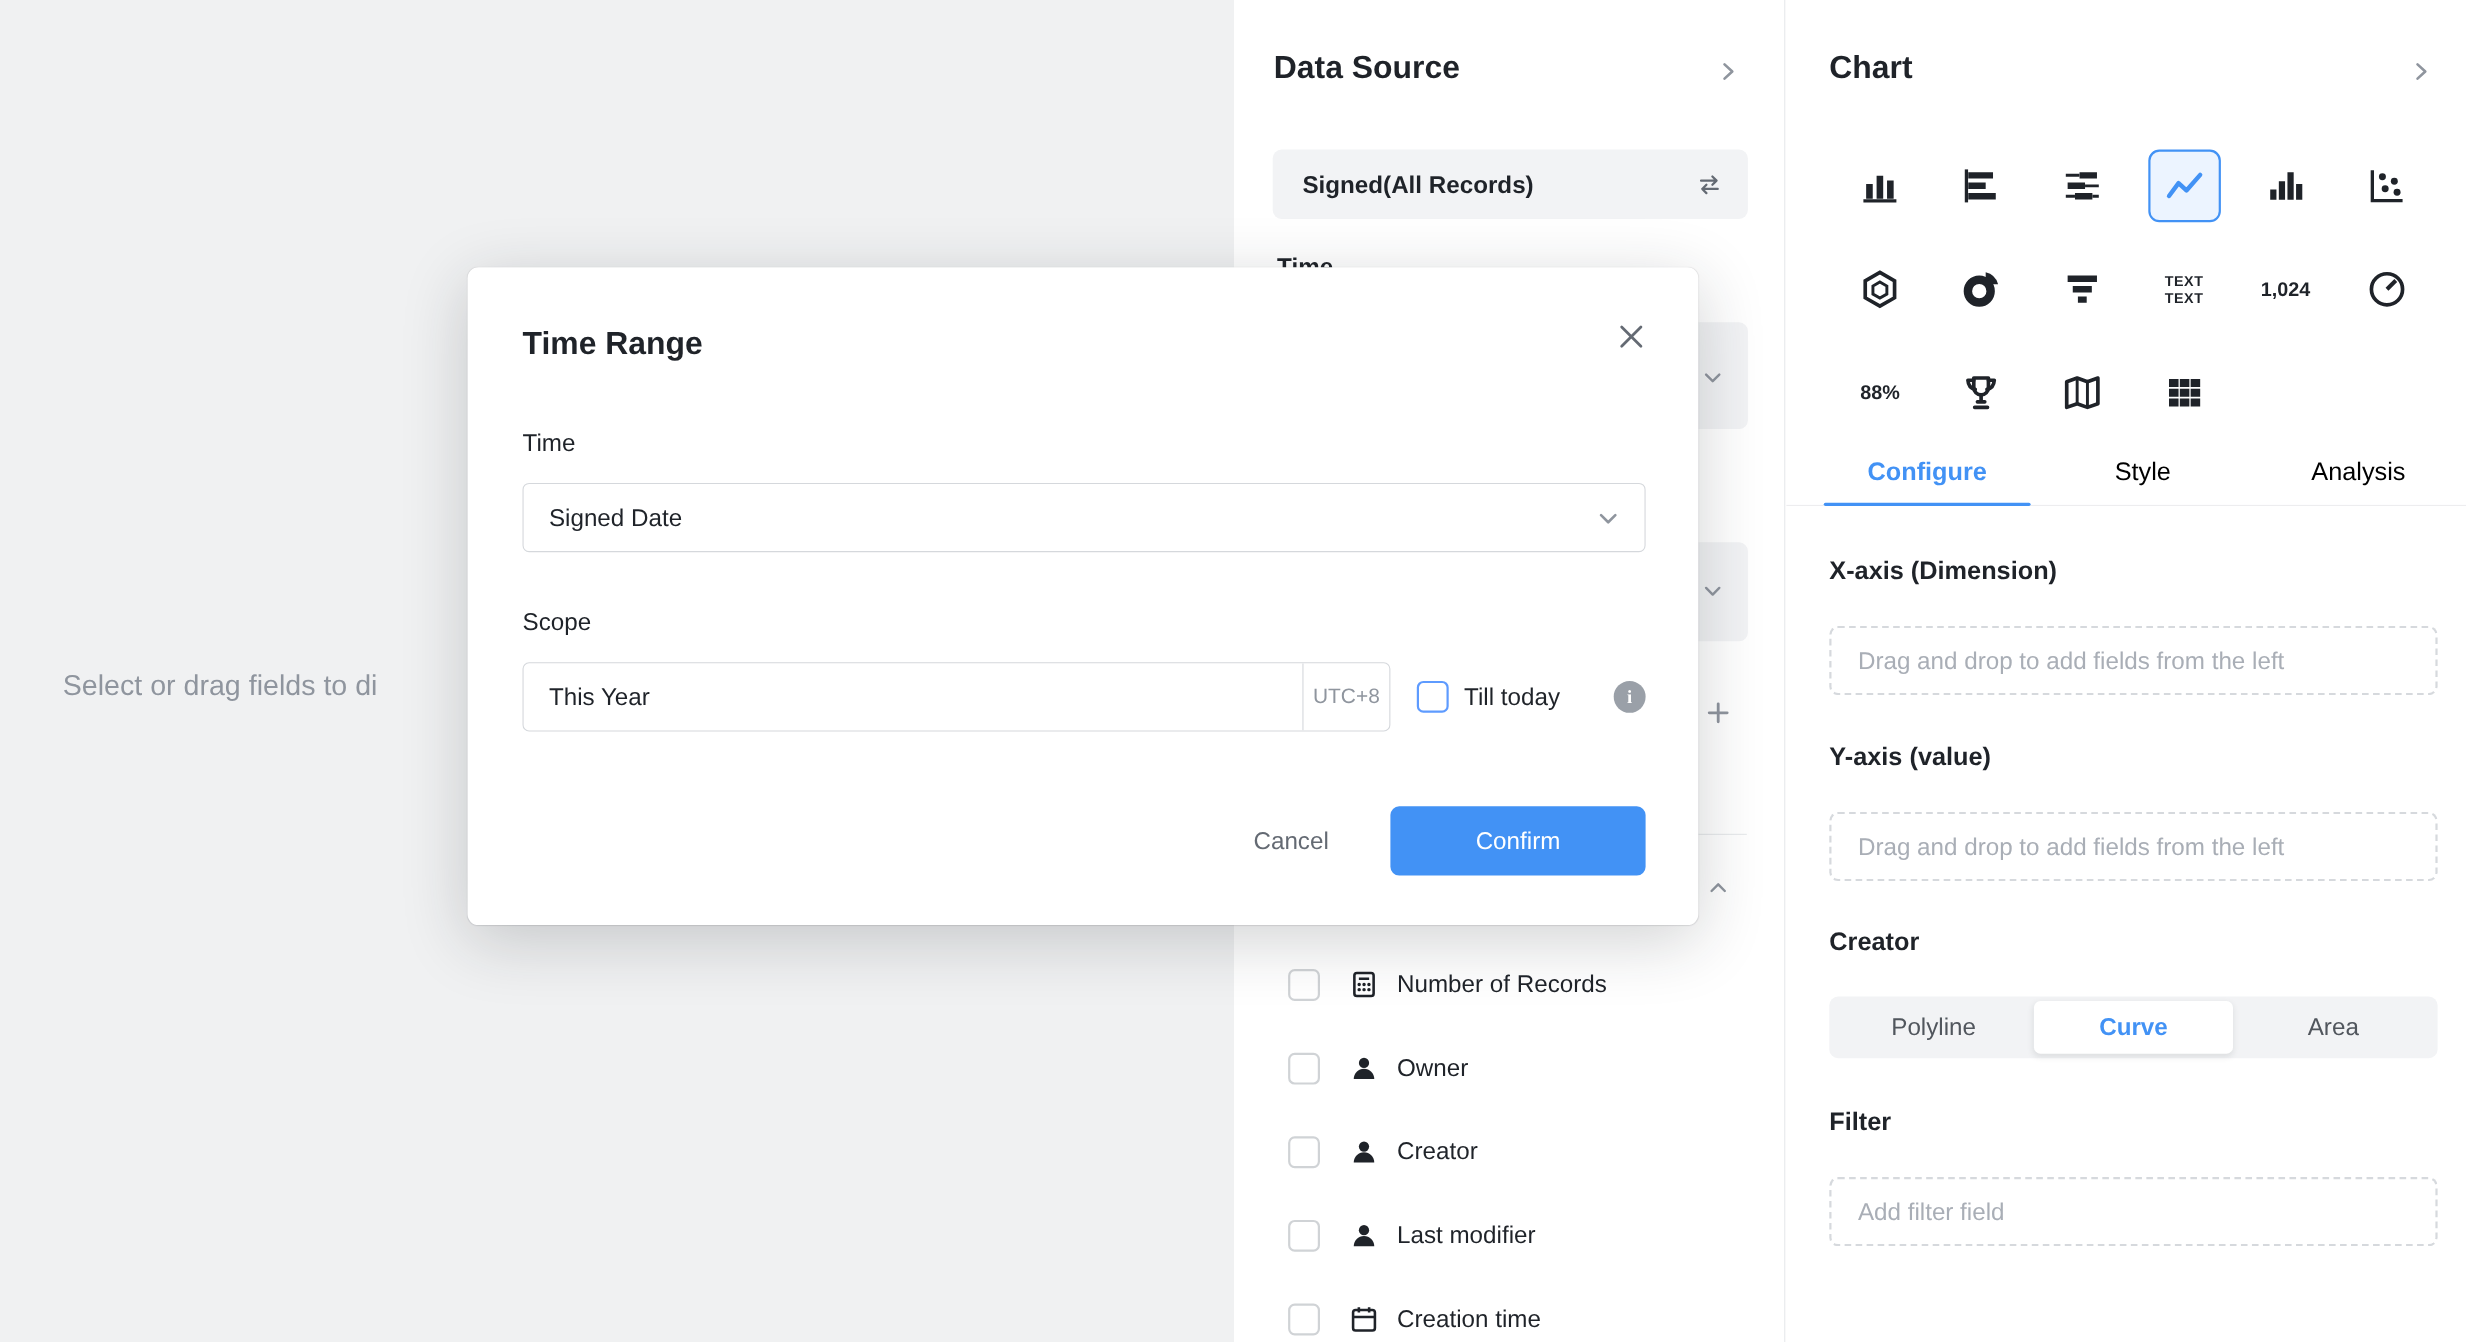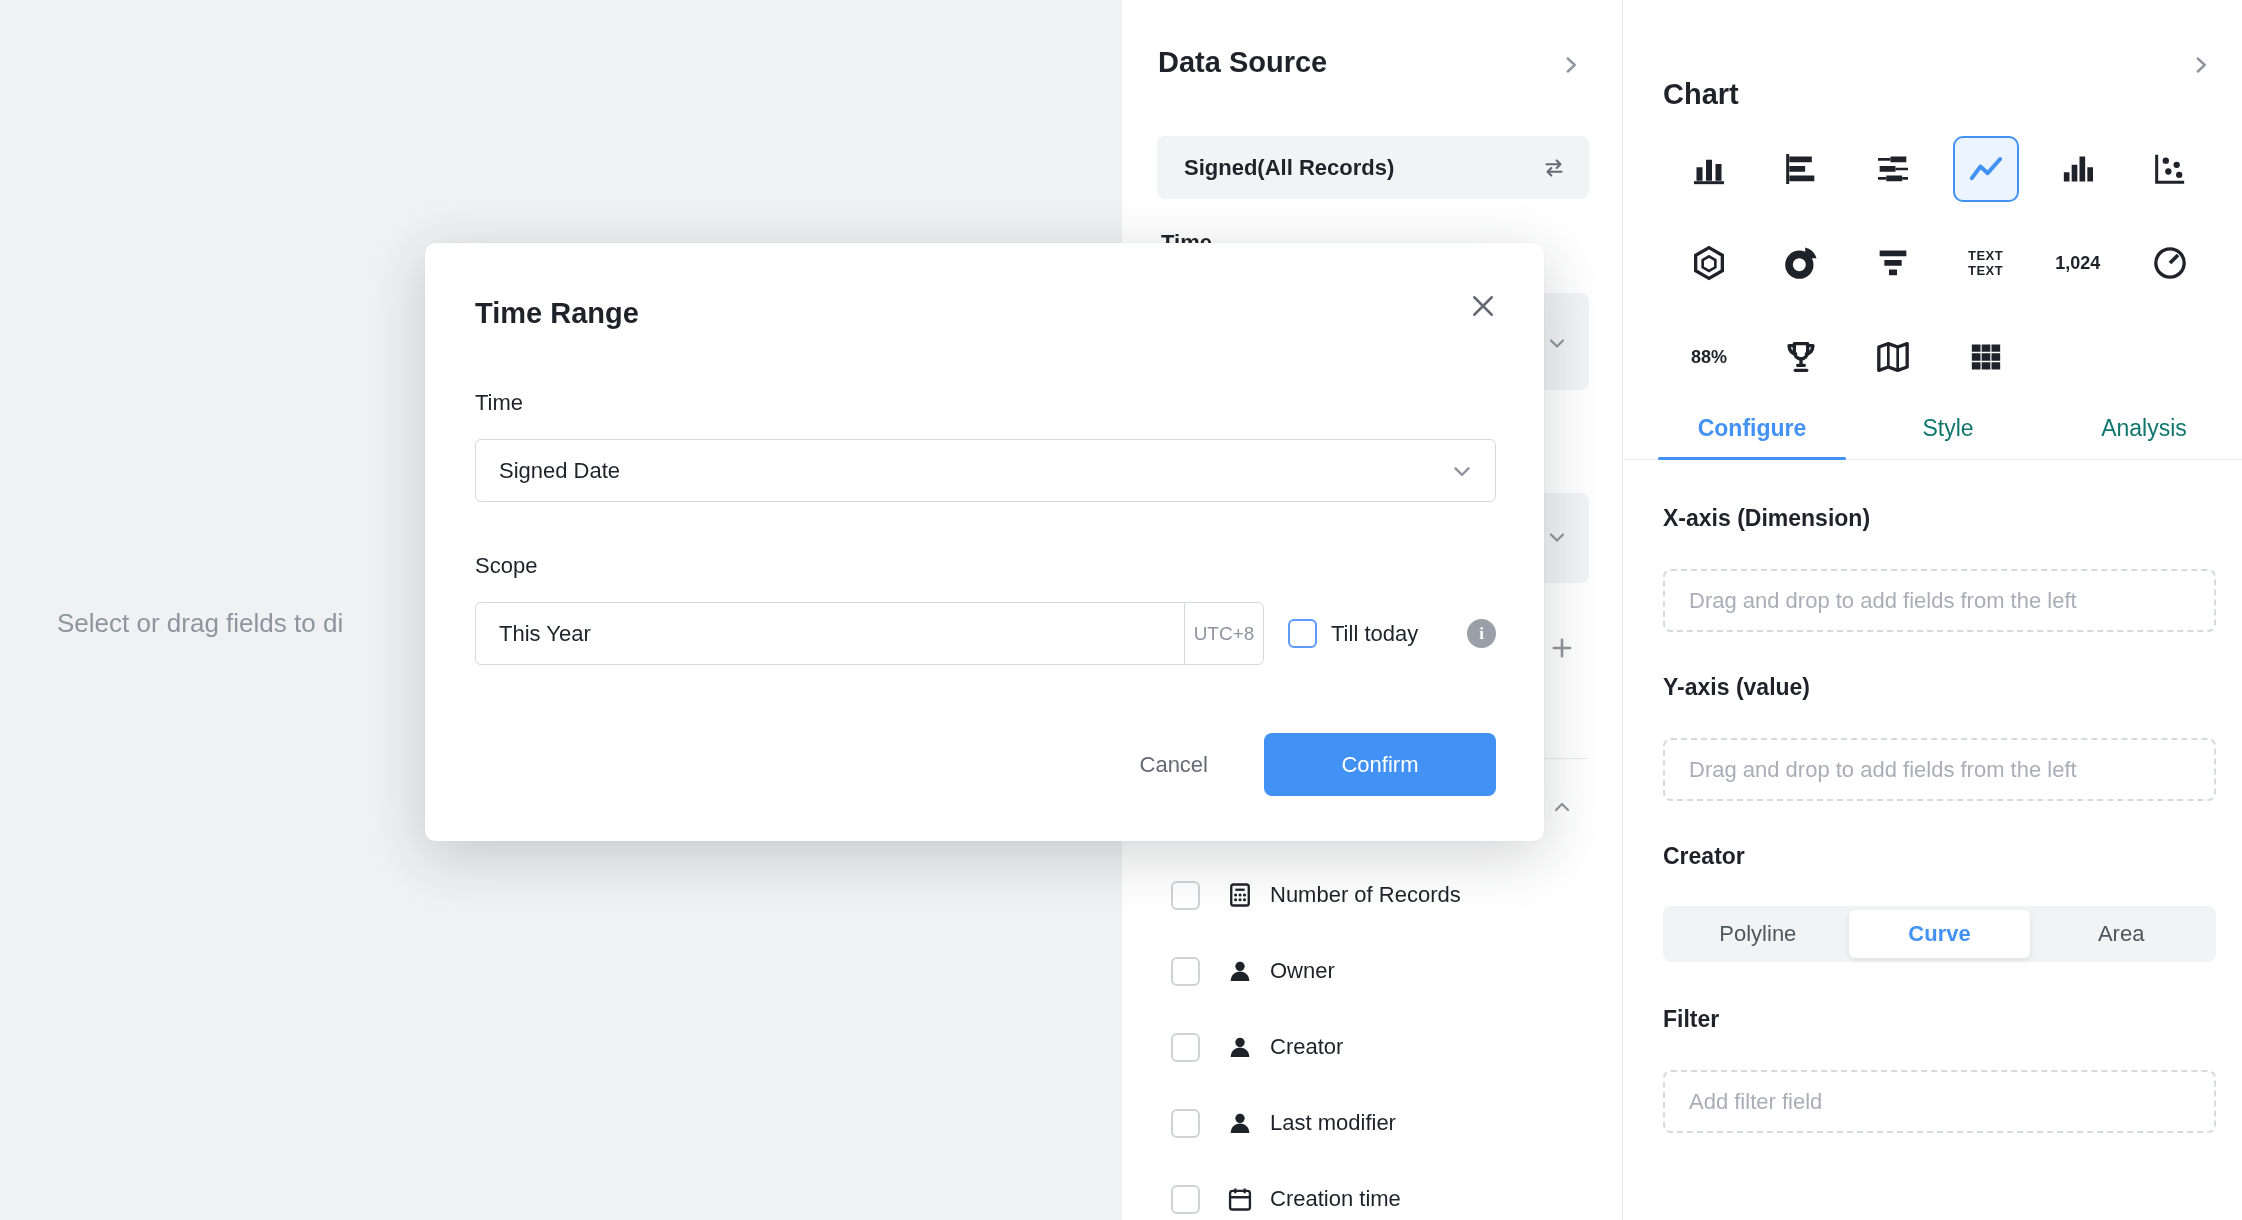--- a/index.html
+++ b/index.html
@@ -51,21 +51,21 @@
   .type-grid { position:absolute; left:39px; top:136px; width:553px; display:grid;
                grid-template-columns:repeat(6,1fr); row-gap:28px; justify-items:center; }
   .type-cell { width:66px; height:66px; border-radius:10px; display:flex; align-items:center; justify-content:center;
                cursor:pointer; border:2px solid transparent; }
   .type-cell.selected { border-color:#4292f5; background:#ecf4ff; }
   .icon-word { font-size:13px; font-weight:700; line-height:15px; text-align:center; color:#1f2329; letter-spacing:.5px; }
   .icon-num  { font-size:18px; font-weight:700; color:#1f2329; }
 
   .tabs { position:absolute; left:0; top:398px; width:618px; height:62px; display:flex; padding-left:30px;
           border-bottom:1px solid #ededef; }
-  .tab { flex:1; display:flex; align-items:center; justify-content:center; font-size:23px; color:#0f766e;
+  .tab { flex:1; display:flex; align-items:center; justify-content:center; font-size:23px; color:#000000;
          cursor:pointer; position:relative; }
   .tab.active { color:#4292f5; font-weight:600; }
   .tab.active::after { content:""; position:absolute; left:50%; transform:translateX(-50%); bottom:-1px;
                        width:188px; height:3px; background:#4292f5; border-radius:2px; }
 
   .sec-label { position:absolute; left:39px; font-size:23px; font-weight:700; color:#1f2329; }
   .lbl-x { top:505px; } .lbl-y { top:674px; } .lbl-graphic { top:843px; } .lbl-filter { top:1006px; }
 
   .dropzone { position:absolute; left:39px; width:553px; height:63px; border:2px dashed #d6d9dd; border-radius:8px;
               display:flex; align-items:center; padding-left:24px; font-size:22px; color:#a9aeb6; background:#fff; cursor:pointer; }
@@ -215,21 +215,21 @@
             <rect x="3.5" y="5" width="17" height="16" rx="2"></rect>
             <path d="M8 3v4M16 3v4M3.5 10.5h17"></path>
           </svg>
       </span>
       <span class="field-label">Creation time</span>
     </div>
   </div>
 </aside>
 
 <aside class="chart-panel">
-  <div class="panel-title" style="left:39px;margin-top:32px;">Chart</div>
+  <div class="panel-title" style="left:39px;">Chart</div>
   <span class="panel-chevron">
     <svg viewBox="0 0 24 24" width="26" height="26" fill="none" stroke="#8f959e" stroke-width="2.2" stroke-linecap="round" stroke-linejoin="round">
         <path d="M9 6l6.5 6L9 18"></path>
       </svg>
   </span>
 
   <div class="type-grid">
     <div class="type-cell">
       <span>
           <svg viewBox="0 0 24 24" width="40" height="40">

